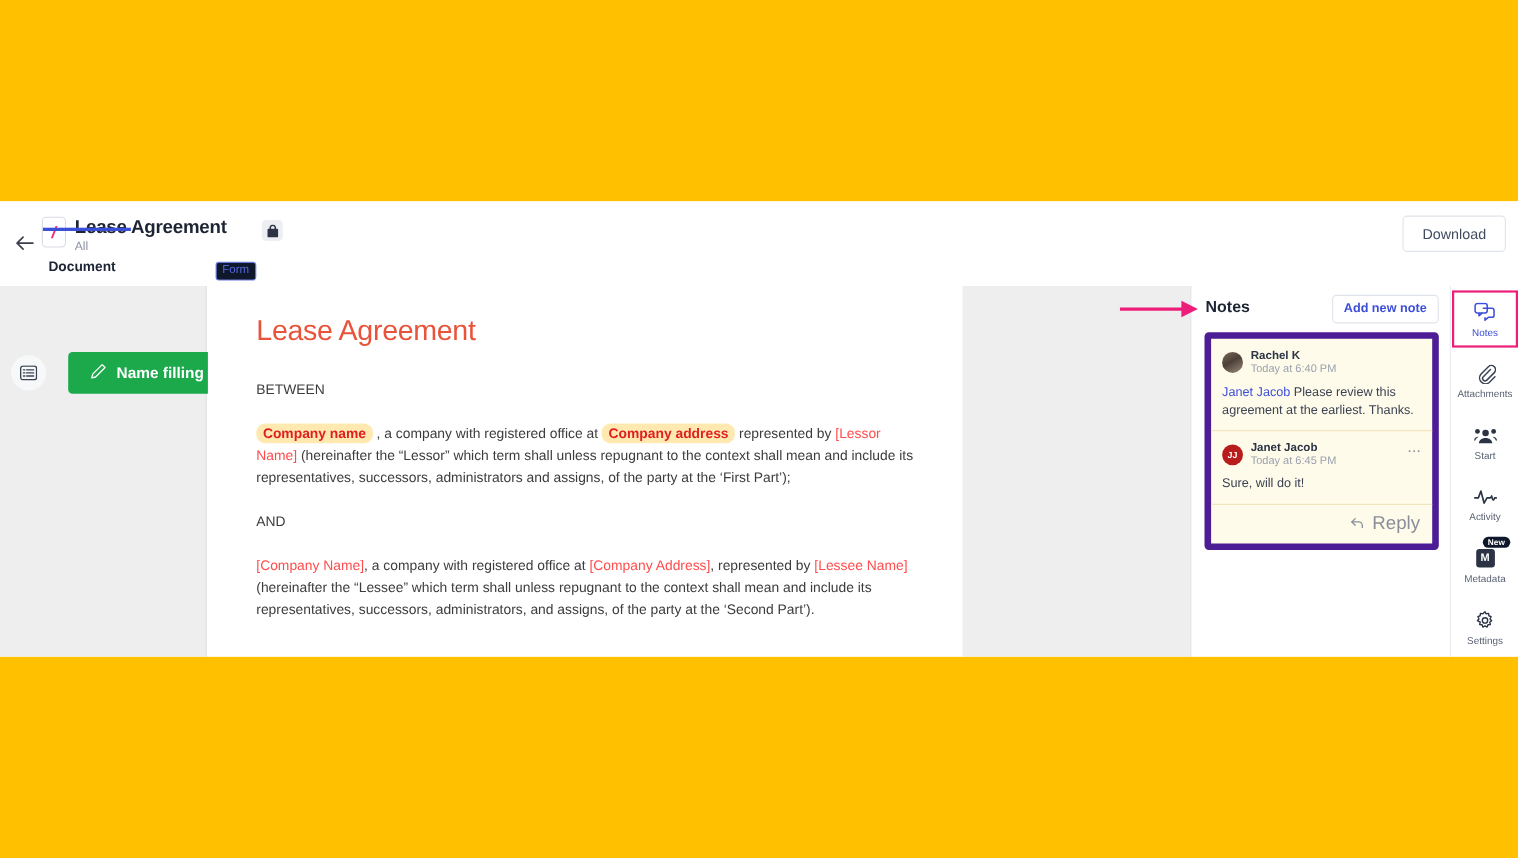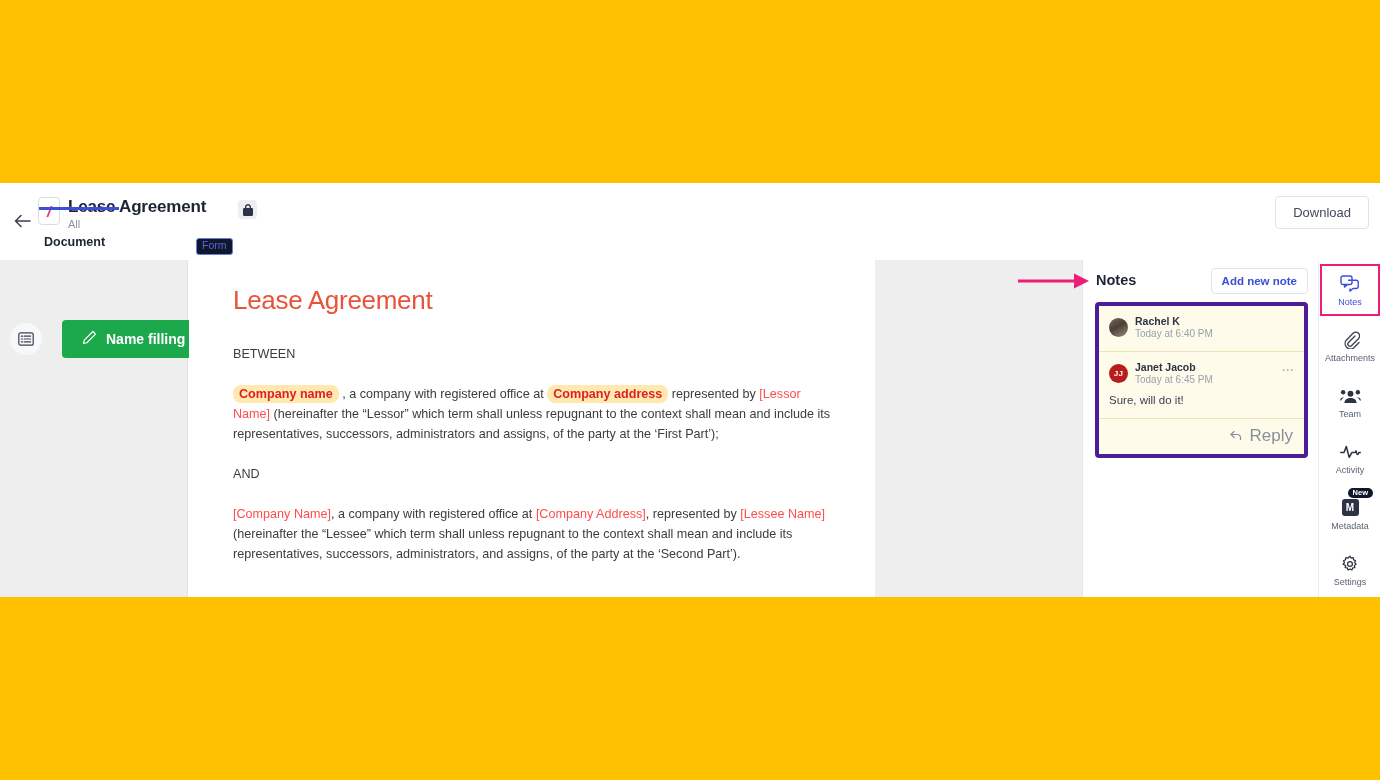--- a/index.html
+++ b/index.html
@@ -131,21 +131,21 @@
   }
   .add-note-btn {
     position: absolute; right: 11px; top: 8px;
     border: 1px solid #dfe3ea; border-radius: 4px; background: #fff;
     color: #3c4fd8; font-size: 11.5px; font-weight: 700;
     padding: 6px 10px; cursor: pointer; white-space: nowrap;
     font-family: "Liberation Sans", sans-serif;
   }
   .note-card {
     position: absolute; left: 11px; top: 42px; width: 213px;
-    background: #FFFBEA; border: 4px solid #4c1d95; border-radius: 4px;
+    background: #FFFBEA; border: 6px solid #4c1d95; border-radius: 4px;
   }
   .note-item { padding: 9px 10px 10px; }
   .note-divider { height: 1px; background: #F0E3BA; margin: 0; }
   .note-head { display: flex; align-items: center; gap: 7px; position: relative; }
   .avatar {
     width: 19px; height: 19px; border-radius: 50%; flex: 0 0 19px;
     background: linear-gradient(150deg,#7d6a58 0%,#4b4038 45%,#9c8b7a 100%);
     overflow: hidden;
   }
   .avatar.jj {
@@ -285,20 +285,21 @@
         <div class="note-card">
 
           <div class="note-item">
             <div class="note-head">
               <div class="avatar"></div>
               <div>
                 <div class="note-who">Rachel K</div>
                 <div class="note-time">Today at 6:40 PM</div>
               </div>
             </div>
+            <div class="note-text"><span class="mention">Janet Jacob</span><span> Please review this agreement at the earliest. Thanks.</span></div>
           </div>
 
           <div class="note-divider"></div>
 
           <div class="note-item">
             <div class="note-head">
               <div class="avatar jj">JJ</div>
               <div>
                 <div class="note-who">Janet Jacob</div>
                 <div class="note-time">Today at 6:45 PM</div>
@@ -345,21 +346,21 @@
             <span style="display: flex; align-items: center; justify-content: center; height: 20px;">
               <svg width="21" height="18" viewBox="0 0 22 18" fill="#2b3344">
                 <circle cx="11" cy="6.6" r="3.1"></circle>
                 <path d="M4.6 16.4c0-3.2 2.9-5.2 6.4-5.2s6.4 2 6.4 5.2z"></path>
                 <circle cx="3.3" cy="5" r="2.3"></circle>
                 <circle cx="18.7" cy="5" r="2.3"></circle>
                 <path d="M0 13.6c.4-2.2 2-3.4 3.9-3.4h.4C2.6 11.4 1.6 12.4 1.2 13.6z"></path>
                 <path d="M22 13.6c-.4-2.2-2-3.4-3.9-3.4h-.4c1.7 1.2 2.7 2.2 3.1 3.4z"></path>
               </svg>
             </span>
-            <span class="lbl">Team</span>
+            <span class="lbl">Start</span>
           </div>
           <div class="rail-item">
             <span style="display: flex; align-items: center; justify-content: center; height: 20px;">
               <svg width="21" height="16" viewBox="0 0 22 16" fill="none" stroke="#2b3344" stroke-width="1.6" stroke-linecap="round" stroke-linejoin="round">
                 <path d="M0.8 8.6h3.4L6.6 2.2 9.6 13.6 12.4 8.6h2.2"></path>
                 <path d="M15.2 8.6c.8 0 1.2-.5 1.6-1.8.5 2.5 1 3.9 1.6 3.9.5 0 .9-.7 1.2-2.1h1.6"></path>
               </svg>
             </span>
             <span class="lbl">Activity</span>
           </div>

